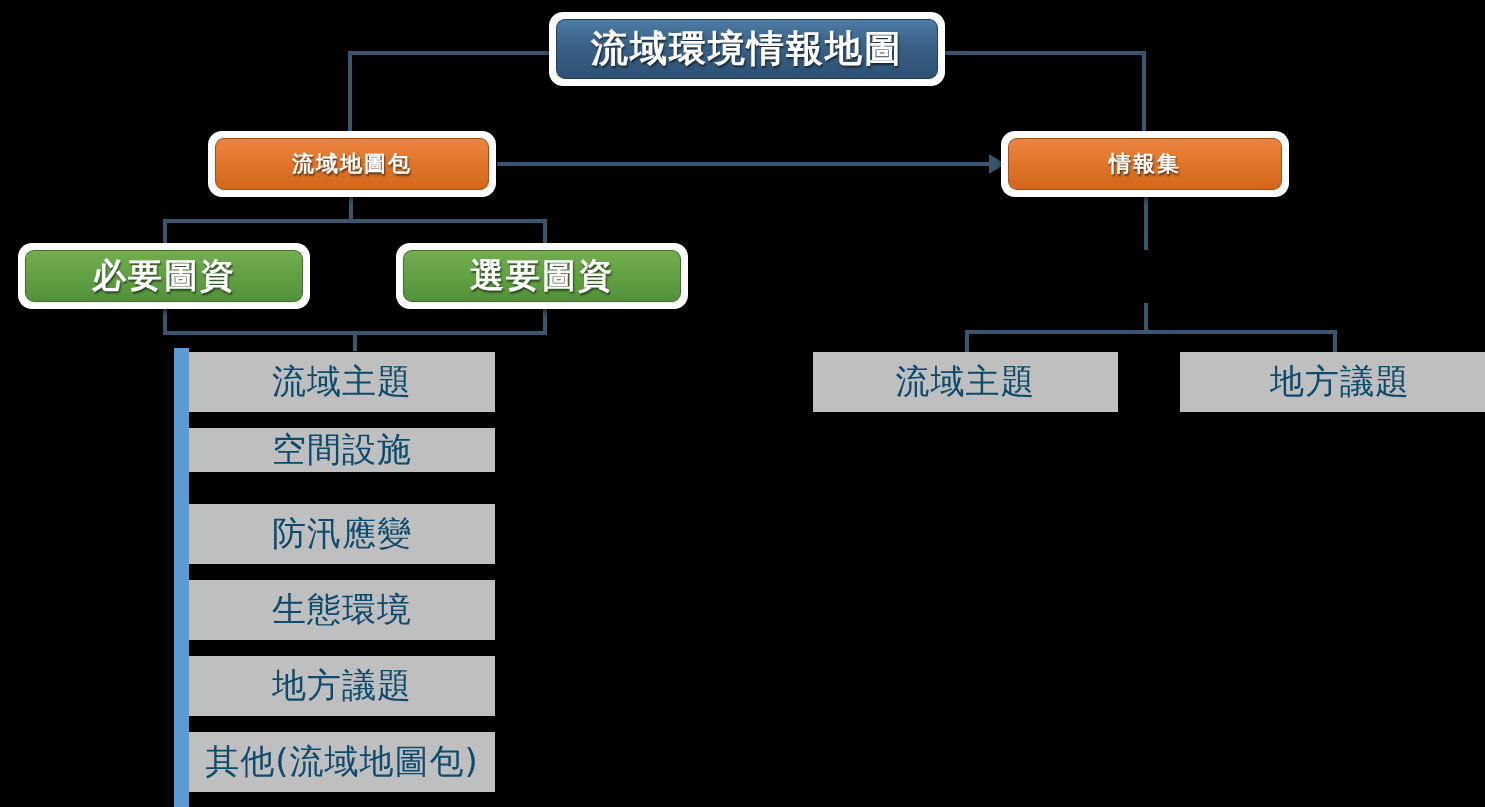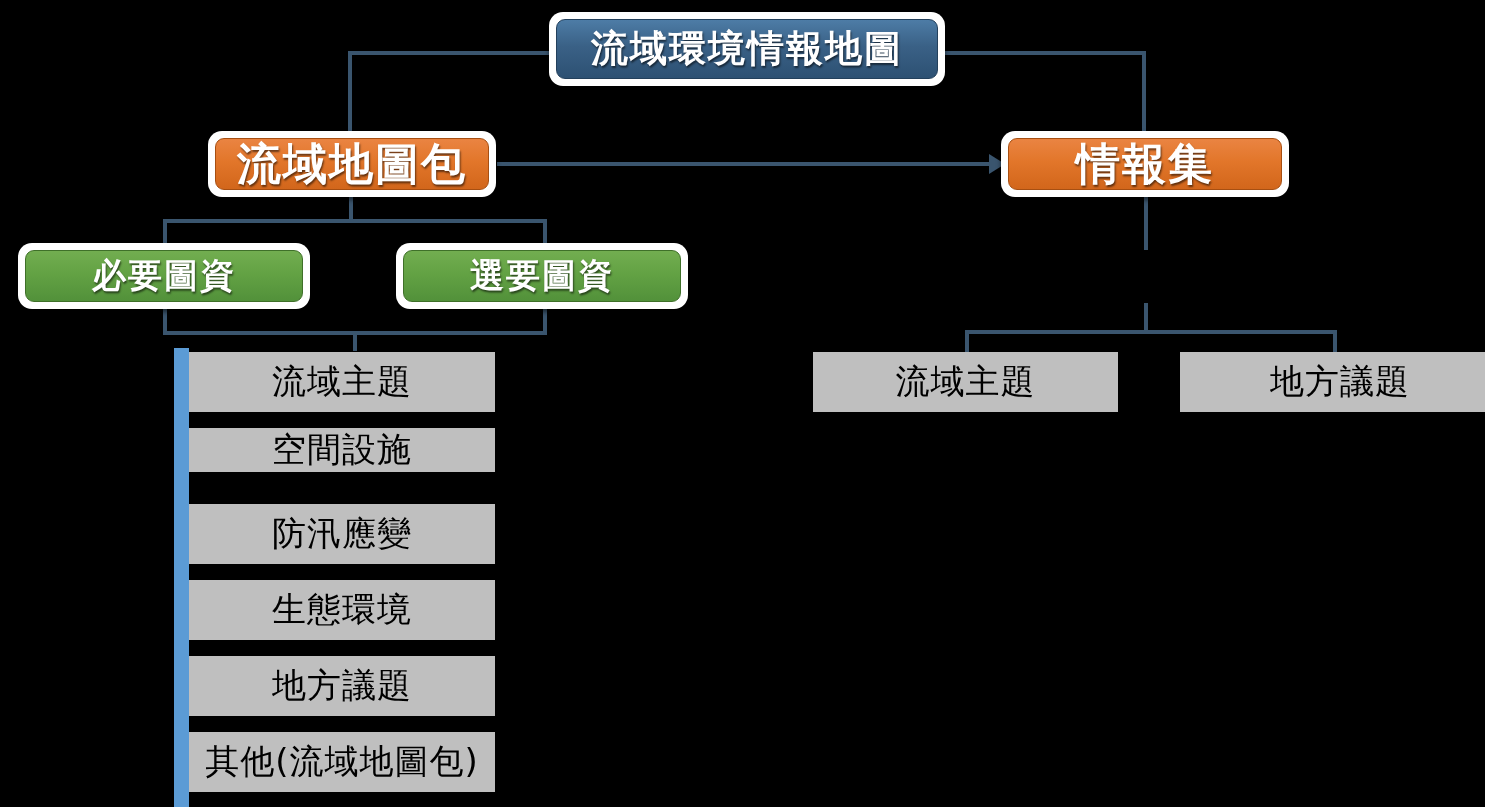--- a/index.html
+++ b/index.html
@@ -51,34 +51,34 @@
     text-shadow:1px 2px 2px rgba(0,0,0,0.55);
   }
   .pill.blue .inner{
     background:linear-gradient(to bottom,#4d7ca6 0%,#3a6186 45%,#2d5173 100%);
     border:1px solid #23405c;
     font-size:37px;
   }
   .pill.orange .inner{
     background:linear-gradient(to bottom,#ea8442 0%,#e2762a 45%,#d2661b 100%);
     border:1px solid #a74f12;
-    font-size:44px;
+    font-size:22px;
   }
   .pill.green .inner{
     background:linear-gradient(to bottom,#72ad50 0%,#63a244 45%,#52913a 100%);
     border:1px solid #3f7029;
     font-size:34px;
   }
 
   
   .gbox{
     position:absolute;
     box-sizing:border-box;
     background:#bfbfbf;
-    color:#000000;
+    color:#0c4a6e;
     display:flex;
     align-items:center;
     justify-content:center;
     font-size:34px;
     font-weight:normal;
     letter-spacing:1px;
   }
   .blue-bar{
     position:absolute;
     background:#5b9bd5;

